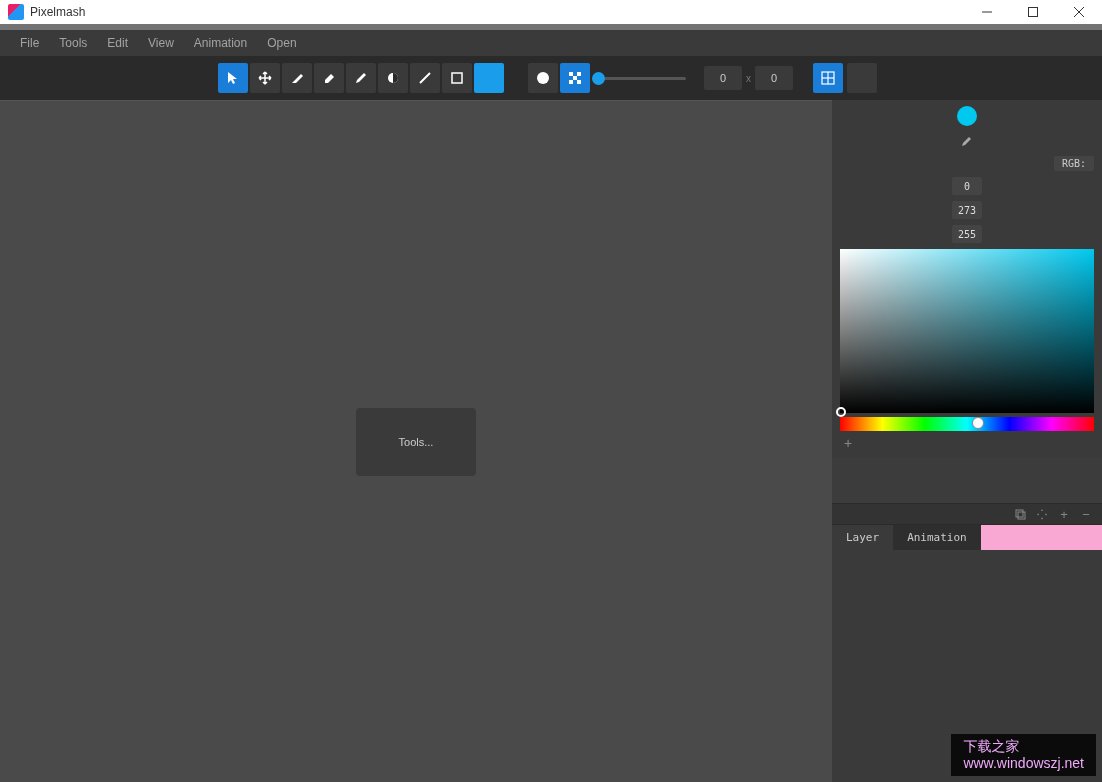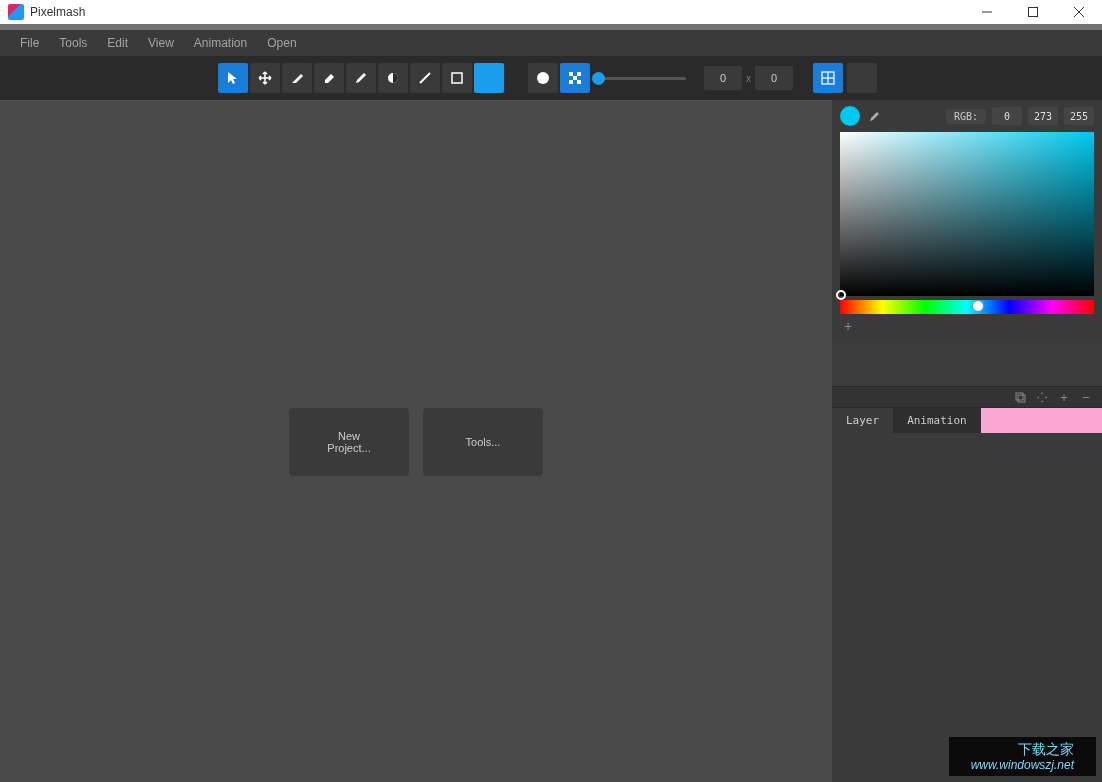--- a/index.html
+++ b/index.html
@@ -31,21 +31,21 @@
 .times { color:#777; font-size:10px; margin:0 4px; }
 .grid-controls { display:flex; gap:4px; margin-left:20px; }
 
 
 .main { display:flex; height:calc(100% - 100px); }
 .canvas-area { flex:1; background:#4a4a4a; display:flex; align-items:center; justify-content:center; gap:14px; border-top:1px solid #555; }
 .big-btn { width:120px; height:68px; background:#3a3a3a; border-radius:4px; display:flex; align-items:center; justify-content:center; color:#ccc; font-size:11px; text-align:center; cursor:pointer; font-family:monospace; }
 
 
 .rpanel { width:270px; background:#3a3a3a; display:flex; flex-direction:column; }
-.color-header { display:flex; align-items:center; gap:6px; padding:6px 8px; }
+.color-header { display:flex; align-items:center; gap:6px; padding:6px 8px;flex-direction:column; }
 .curr-color { width:20px; height:20px; border-radius:50%; background:#00c8ee; }
 .eyedrop { width:18px; height:18px; color:#aaa; display:flex; align-items:center; justify-content:center; cursor:pointer; }
 .rgb-label { background:#444; padding:2px 8px; font-size:10px; color:#ccc; margin-left:auto; font-family:monospace; border-radius:2px; cursor:pointer;}
 .rgb-val { width:30px; height:18px; background:#444; color:#ddd; font-size:10px; display:flex; align-items:center; justify-content:center; border-radius:2px; font-family:monospace;}
 
 .sv-picker { height:164px; margin:0 8px; position:relative; background:linear-gradient(to right, #fff 0%, #00c8ee 100%); cursor:crosshair; }
 .sv-picker::after { content:""; position:absolute; inset:0; background:linear-gradient(to bottom, rgba(0,0,0,0) 0%, #000 100%); }
 .sv-thumb { position:absolute; left:-4px; bottom:-4px; width:10px; height:10px; border:2px solid #fff; border-radius:50%; z-index:2;}
 
 .hue-bar { height:14px; margin:4px 8px 0; background:linear-gradient(to right,#f00,#ff0,#0f0,#0ff,#00f,#f0f,#f00); position:relative; cursor:pointer;}
@@ -58,22 +58,22 @@
 .layer-tools { height:22px; background:#333; display:flex; align-items:center; justify-content:flex-end; padding-right:8px; gap:6px; border-top:1px solid #2a2a2a; border-bottom:1px solid #2a2a2a;}
 .ltool { width:16px; height:16px; color:#888; cursor:pointer; display:flex; align-items:center; justify-content:center; font-size:13px;}
 
 .layer-tabs { display:flex; background:#f9a8d4; }
 .ltab { padding:6px 14px; font-size:11px; color:#ccc; cursor:pointer; font-family:monospace;}
 .ltab.active { background:#3a3a3a; }
 .ltab:not(.active) { background:#2e2e2e; }
 .layer-body { flex:1; background:#3a3a3a; }
 
 
-.watermark { position:absolute; right:6px; bottom:6px; background:rgba(0,0,0,0.8); color:#7dd3fc; padding:4px 22px; font-size:14px; font-family:"SimHei","Microsoft YaHei",sans-serif; text-align:right; line-height:1.2; }
-.watermark .sub { font-size:12px; font-family:Arial;font-style:italic; }
+.watermark { position:absolute; right:6px; bottom:6px; background:rgba(0,0,0,0.8); color:#f0abfc; padding:4px 12px; font-size:14px; font-family:"SimHei","Microsoft YaHei",sans-serif; text-align:left; line-height:1.2; }
+.watermark .sub { font-size:14px; font-family:Arial; }
 
 svg { display:block; }
 </style>
 </head>
 <body>
 
 <div class="titlebar">
   <div class="app-icon"></div>
   <div class="title-text">Pixelmash</div>
   <div class="win-controls">
@@ -184,24 +184,20 @@
           <line x1="8" y1="2" x2="8" y2="14"></line>
           <line x1="2" y1="8" x2="14" y2="8"></line>
         </svg>
       </div>
     <div class="tool-btn"></div>
   </div>
 </div>
 
 <div class="main">
   <div class="canvas-area">
-    <div class="big-btn">
-        <span style="white-space:pre-line;">New
-Project...</span>
-      </div>
     <div class="big-btn">
         <span>Tools...</span>
       </div>
   </div>
 
   <div class="rpanel">
     <div class="color-header">
       <div class="curr-color"></div>
       <div class="eyedrop">
           <svg width="14" height="14" viewBox="0 0 14 14">

